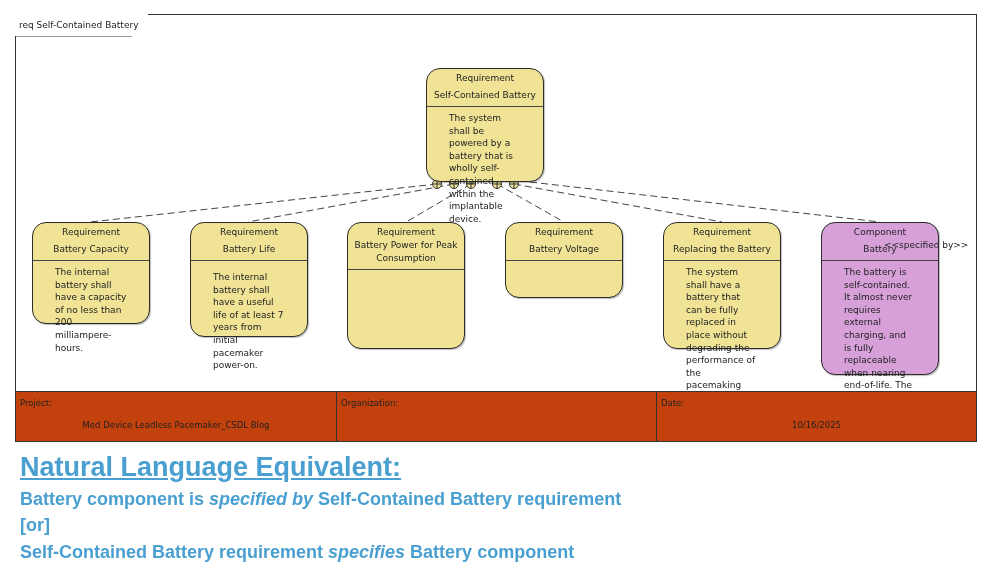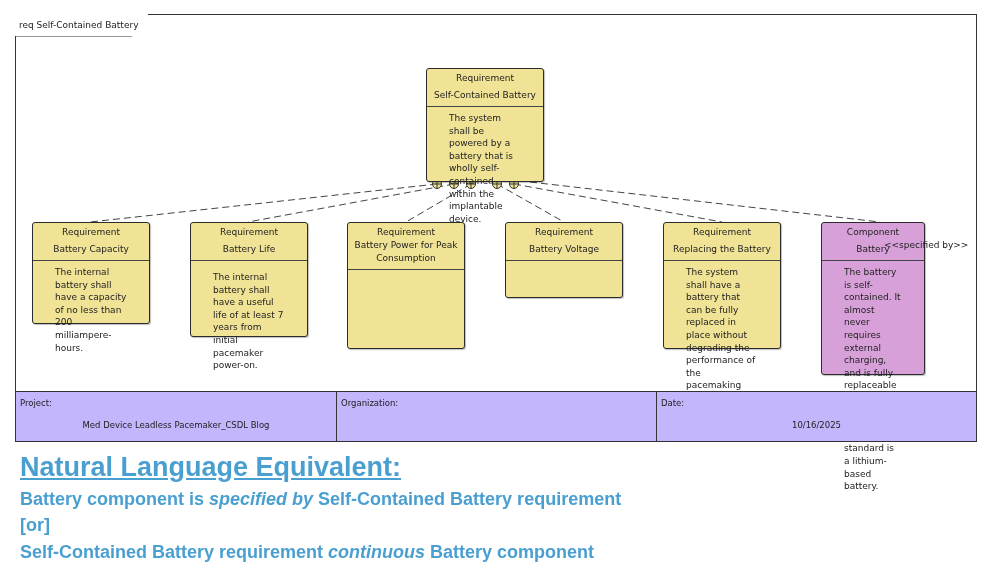--- a/index.html
+++ b/index.html
@@ -1,29 +1,29 @@
 <!DOCTYPE html>
 <html><head>
 <meta charset="utf-8">
 <style>
   html, body { margin:0; padding:0; background:#ffffff; }
   body { width:992px; height:582px; position:relative; overflow:hidden; font-family:"DejaVu Sans", sans-serif; }
   .frame { position:absolute; left:15px; top:14px; width:962px; height:428px; border:1.5px solid #333; box-sizing:border-box; background:#fff; }
   .frame-tab { position:absolute; left:15px; top:14px; height:22px; padding:0 10px 0 4px; font-size:9px; color:#222; line-height:22px; background:#fff; z-index:3; }
   .frame-tab-svg { position:absolute; left:15px; top:14px; z-index:2; }
   .diagram-svg { position:absolute; left:0; top:0; z-index:1; }
-  .box { position:absolute; border:1.5px solid #2b2b2b; border-radius:3px; box-sizing:border-box; background:#f0e396; z-index:4; box-shadow:1px 1px 1px rgba(0,0,0,0.25); }
+  .box { position:absolute; border:1.5px solid #2b2b2b; border-radius:14px; box-sizing:border-box; background:#f0e396; z-index:4; box-shadow:1px 1px 1px rgba(0,0,0,0.25); }
   .box.component { background:#d7a0d9; }
   .box .head { text-align:center; font-size:9px; color:#222; border-bottom:1px solid #444; padding:3px 2px 4px 2px; line-height:13px; }
   .box .head .stereo { display:block; }
   .box .head .name { display:block; margin-top:4px; }
   .box .head.tight .name { margin-top:0; }
   .box .body { font-size:9px; color:#222; padding:5px 22px; line-height:12.6px; }
   .dep-label { position:absolute; left:884px; top:206px; font-size:9px; color:#222; z-index:4;margin-top:34px; }
-  .footer { position:absolute; left:15px; top:391px; width:962px; height:51px; border-top:1.5px solid #333; display:flex; background:#c4b5fd; z-index:4; box-sizing:border-box; border-left:1.5px solid #333; border-right:1.5px solid #333; border-bottom:1.5px solid #333; }
+  .footer { position:absolute; left:15px; top:391px; width:962px; height:51px; border-top:1.5px solid #333; display:flex; background:#c2410c; z-index:4; box-sizing:border-box; border-left:1.5px solid #333; border-right:1.5px solid #333; border-bottom:1.5px solid #333; }
   .footer .cell { position:relative; border-right:1px solid #333; box-sizing:border-box; }
   .footer .cell:last-child { border-right:none; }
   .footer .lbl { position:absolute; left:4px; top:6px; font-size:8.5px; color:#222; }
   .footer .val { position:absolute; left:0; right:0; top:28px; text-align:center; font-size:8.5px; color:#222; }
   .nl { position:absolute; left:20px; color:#4a9fd1; font-family:"Liberation Sans", sans-serif; font-weight:bold; }
   .nl-title { top:452px; font-size:27px;text-decoration:underline; }
   .nl-line { font-size:18px; }
   .nl-line i { font-style:italic; }
 </style>
 </head>
@@ -113,21 +113,21 @@
 </div>
 
 <div class="box" style="left:663px; top:222px; width:118px; height:127px;">
   <div class="head">
     <span class="stereo">Requirement</span>
     <span class="name">Replacing the Battery</span>
   </div>
   <div class="body">The system shall have a battery that can be fully replaced in place without degrading the performance of the pacemaking operation.</div>
 </div>
 
-<div class="box component" style="left:821px; top:222px; width:104px; height:153px;">
+<div class="box component" style="left:821px; top:222px; width:118px; height:153px;">
   <div class="head">
     <span class="stereo">Component</span>
     <span class="name">Battery</span>
   </div>
   <div class="body">The battery is self-contained.  It almost never requires external charging, and is fully replaceable when nearing end-of-life.  The industry standard is a lithium-based battery.</div>
 </div>
 
 <div class="dep-label">&lt;&lt;specified by&gt;&gt;</div>
 
 <div class="footer">
@@ -141,13 +141,13 @@
   </div>
   <div class="cell" style="flex:1;">
     <span class="lbl">Date:</span>
     <span class="val">10/16/2025</span>
   </div>
 </div>
 
 <div class="nl nl-title">Natural Language Equivalent:</div>
 <div class="nl nl-line" style="top:489px;"><span>Battery component is </span><i>specified by</i><span> Self-Contained Battery requirement</span></div>
 <div class="nl nl-line" style="top:515px;">[or]</div>
-<div class="nl nl-line" style="top:542px;"><span>Self-Contained Battery requirement </span><i>continuous</i><span> Battery component</span></div>
+<div class="nl nl-line" style="top:542px;"><span>Self-Contained Battery requirement </span><i>specifies</i><span> Battery component</span></div>
 
 </body></html>

